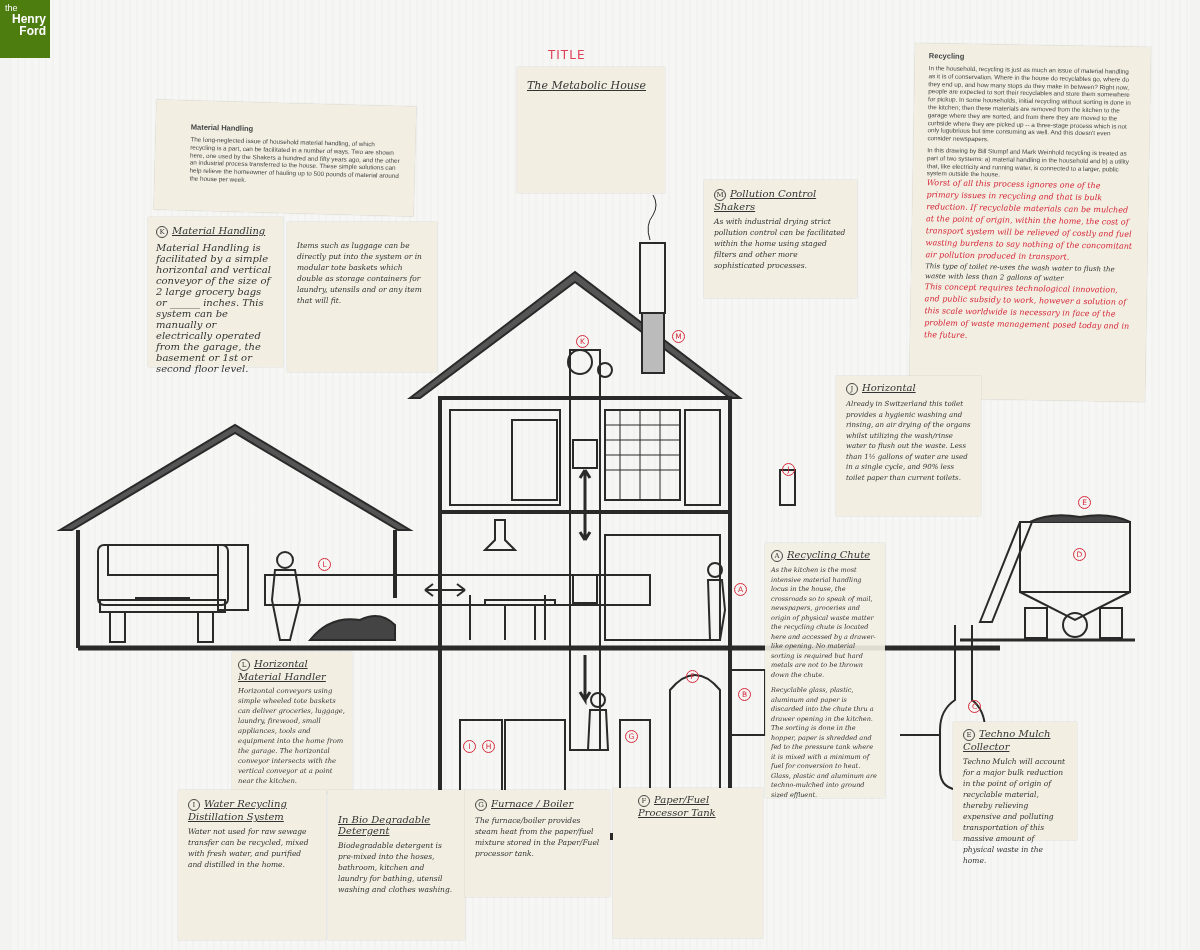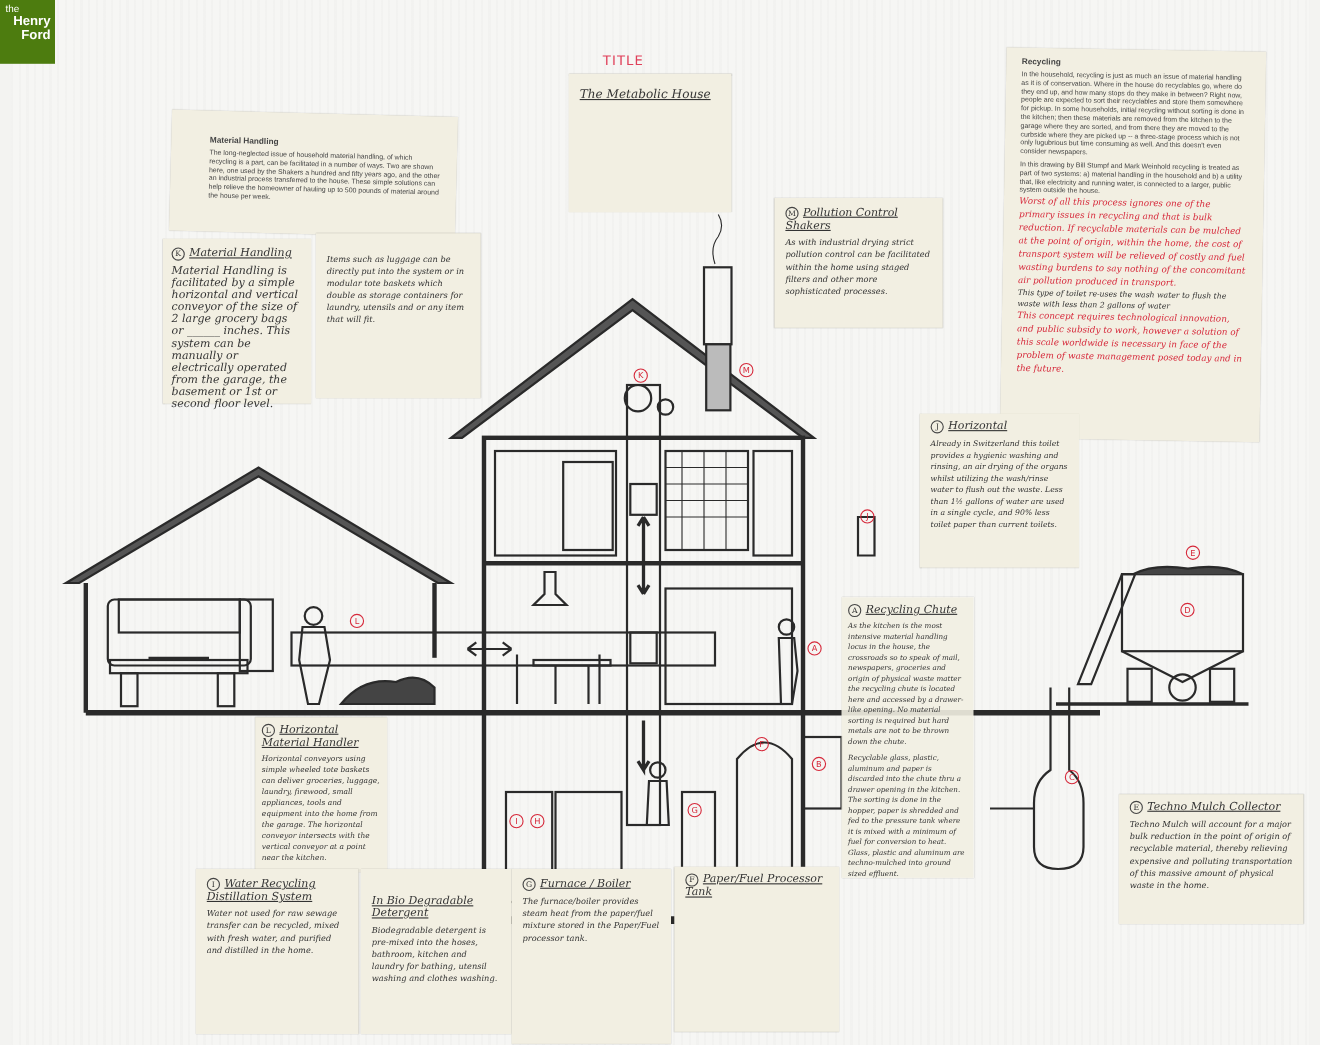--- a/index.html
+++ b/index.html
@@ -169,21 +169,21 @@
 </div>
 
 <div class="note" style="left:517px;top:67px;width:148px;height:126px;padding:12px 10px">
   <span class="h" style="font-size:11px">The Metabolic House</span>
 </div>
 
 <div class="note" style="left:148px;top:217px;width:135px;height:150px;padding:8px 8px">
   <span class="h"><span class="badge">K</span><span>Material Handling</span></span>
   <span class="t" style="font-size:10px;line-height:11px">Material Handling is facilitated by a simple horizontal and vertical conveyor of the size of 2 large grocery bags or ______ inches. This system can be manually or electrically operated from the garage, the basement or 1st or second floor level.</span>
 </div>
-<div class="note" style="left:287px;top:212px;width:150px;height:150px;padding:18px 10px">
+<div class="note" style="left:287px;top:222px;width:150px;height:150px;padding:18px 10px">
   <span class="t" style="font-size:7.5px;line-height:11px">Items such as luggage can be directly put into the system or in modular tote baskets which double as storage containers for laundry, utensils and or any item that will fit.</span>
 </div>
 
 <div class="note" style="left:704px;top:180px;width:153px;height:118px;padding:8px 10px">
   <span class="h"><span class="badge">M</span><span>Pollution Control Shakers</span></span>
   <span class="t" style="font-size:7.5px;line-height:11px">As with industrial drying strict pollution control can be facilitated within the home using staged filters and other more sophisticated processes.</span>
 </div>
 
 <div class="note typed" style="left:912px;top:45px;width:236px;height:355px;padding:8px 14px;transform:rotate(1deg)">
   <span class="h">Recycling</span>
@@ -198,37 +198,37 @@
   <span class="h"><span class="badge">J</span><span>Horizontal</span></span>
   <span class="t" style="font-size:7px;line-height:10.5px">Already in Switzerland this toilet provides a hygienic washing and rinsing, an air drying of the organs whilst utilizing the wash/rinse water to flush out the waste. Less than 1½ gallons of water are used in a single cycle, and 90% less toilet paper than current toilets.</span>
 </div>
 
 <div class="note" style="left:765px;top:543px;width:120px;height:255px;padding:6px 6px;background:rgba(242,239,226,0.9)">
   <span class="h"><span class="badge">A</span><span>Recycling Chute</span></span>
   <span class="t" style="font-size:6.5px;line-height:9.5px">As the kitchen is the most intensive material handling locus in the house, the crossroads so to speak of mail, newspapers, groceries and origin of physical waste matter the recycling chute is located here and accessed by a drawer-like opening. No material sorting is required but hard metals are not to be thrown down the chute.</span>
   <span class="t" style="font-size:6.5px;line-height:9.5px;margin-top:6px">Recyclable glass, plastic, aluminum and paper is discarded into the chute thru a drawer opening in the kitchen. The sorting is done in the hopper, paper is shredded and fed to the pressure tank where it is mixed with a minimum of fuel for conversion to heat. Glass, plastic and aluminum are techno-mulched into ground sized effluent.</span>
 </div>
 
-<div class="note" style="left:1017px;top:722px;width:168px;height:118px;padding:6px 10px">
+<div class="note" style="left:953px;top:722px;width:124px;height:118px;padding:6px 10px">
   <span class="h"><span class="badge">E</span><span>Techno Mulch Collector</span></span>
   <span class="t" style="font-size:7.5px;line-height:11px">Techno Mulch will account for a major bulk reduction in the point of origin of recyclable material, thereby relieving expensive and polluting transportation of this massive amount of physical waste in the home.</span>
 </div>
 
 <div class="note" style="left:232px;top:652px;width:120px;height:141px;padding:6px 6px">
   <span class="h"><span class="badge">L</span><span>Horizontal Material Handler</span></span>
   <span class="t" style="font-size:6.8px;line-height:10px">Horizontal conveyors using simple wheeled tote baskets can deliver groceries, luggage, laundry, firewood, small appliances, tools and equipment into the home from the garage. The horizontal conveyor intersects with the vertical conveyor at a point near the kitchen.</span>
 </div>
 
 <div class="note" style="left:178px;top:790px;width:148px;height:150px;padding:8px 10px">
   <span class="h"><span class="badge">I</span><span>Water Recycling Distillation System</span></span>
   <span class="t" style="font-size:7.5px;line-height:11px">Water not used for raw sewage transfer can be recycled, mixed with fresh water, and purified and distilled in the home.</span>
 </div>
 <div class="note" style="left:328px;top:790px;width:137px;height:150px;padding:24px 10px">
   <span class="h">In Bio Degradable Detergent</span>
   <span class="t" style="font-size:7.5px;line-height:11px">Biodegradable detergent is pre-mixed into the hoses, bathroom, kitchen and laundry for bathing, utensil washing and clothes washing.</span>
 </div>
-<div class="note" style="left:465px;top:790px;width:145px;height:159px;padding:8px 10px">
+<div class="note" style="left:465px;top:790px;width:145px;height:107px;padding:8px 10px">
   <span class="h"><span class="badge">G</span><span>Furnace / Boiler</span></span>
   <span class="t" style="font-size:7.5px;line-height:11px">The furnace/boiler provides steam heat from the paper/fuel mixture stored in the Paper/Fuel processor tank.</span>
 </div>
-<div class="note" style="left:613px;top:788px;width:150px;height:150px;padding:6px 10px">
+<div class="note" style="left:613px;top:788px;width:150px;height:150px;padding:6px 25px">
   <span class="h"><span class="badge">F</span><span>Paper/Fuel Processor Tank</span></span>
 </div>
 
 </body></html>

